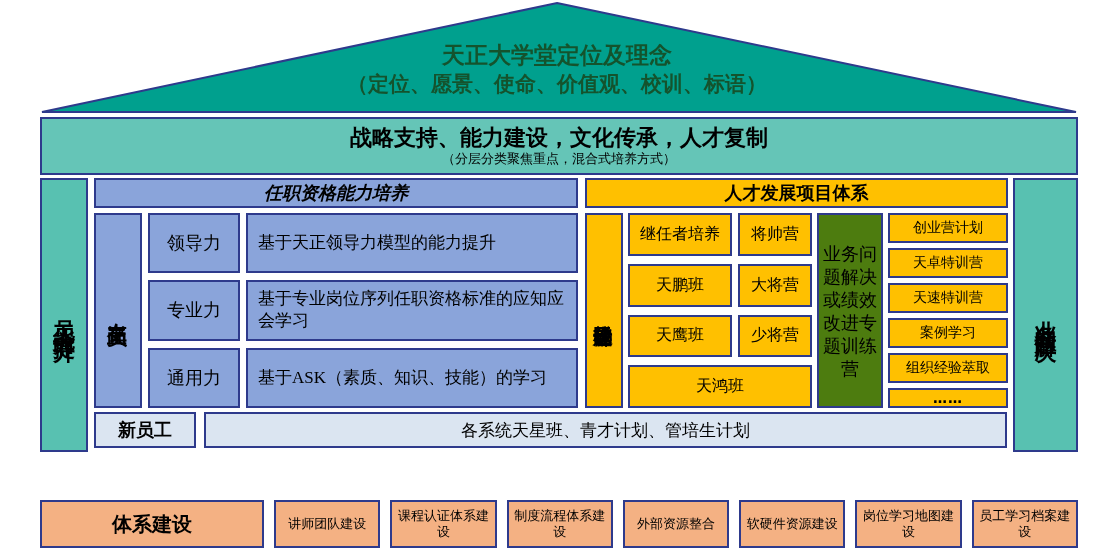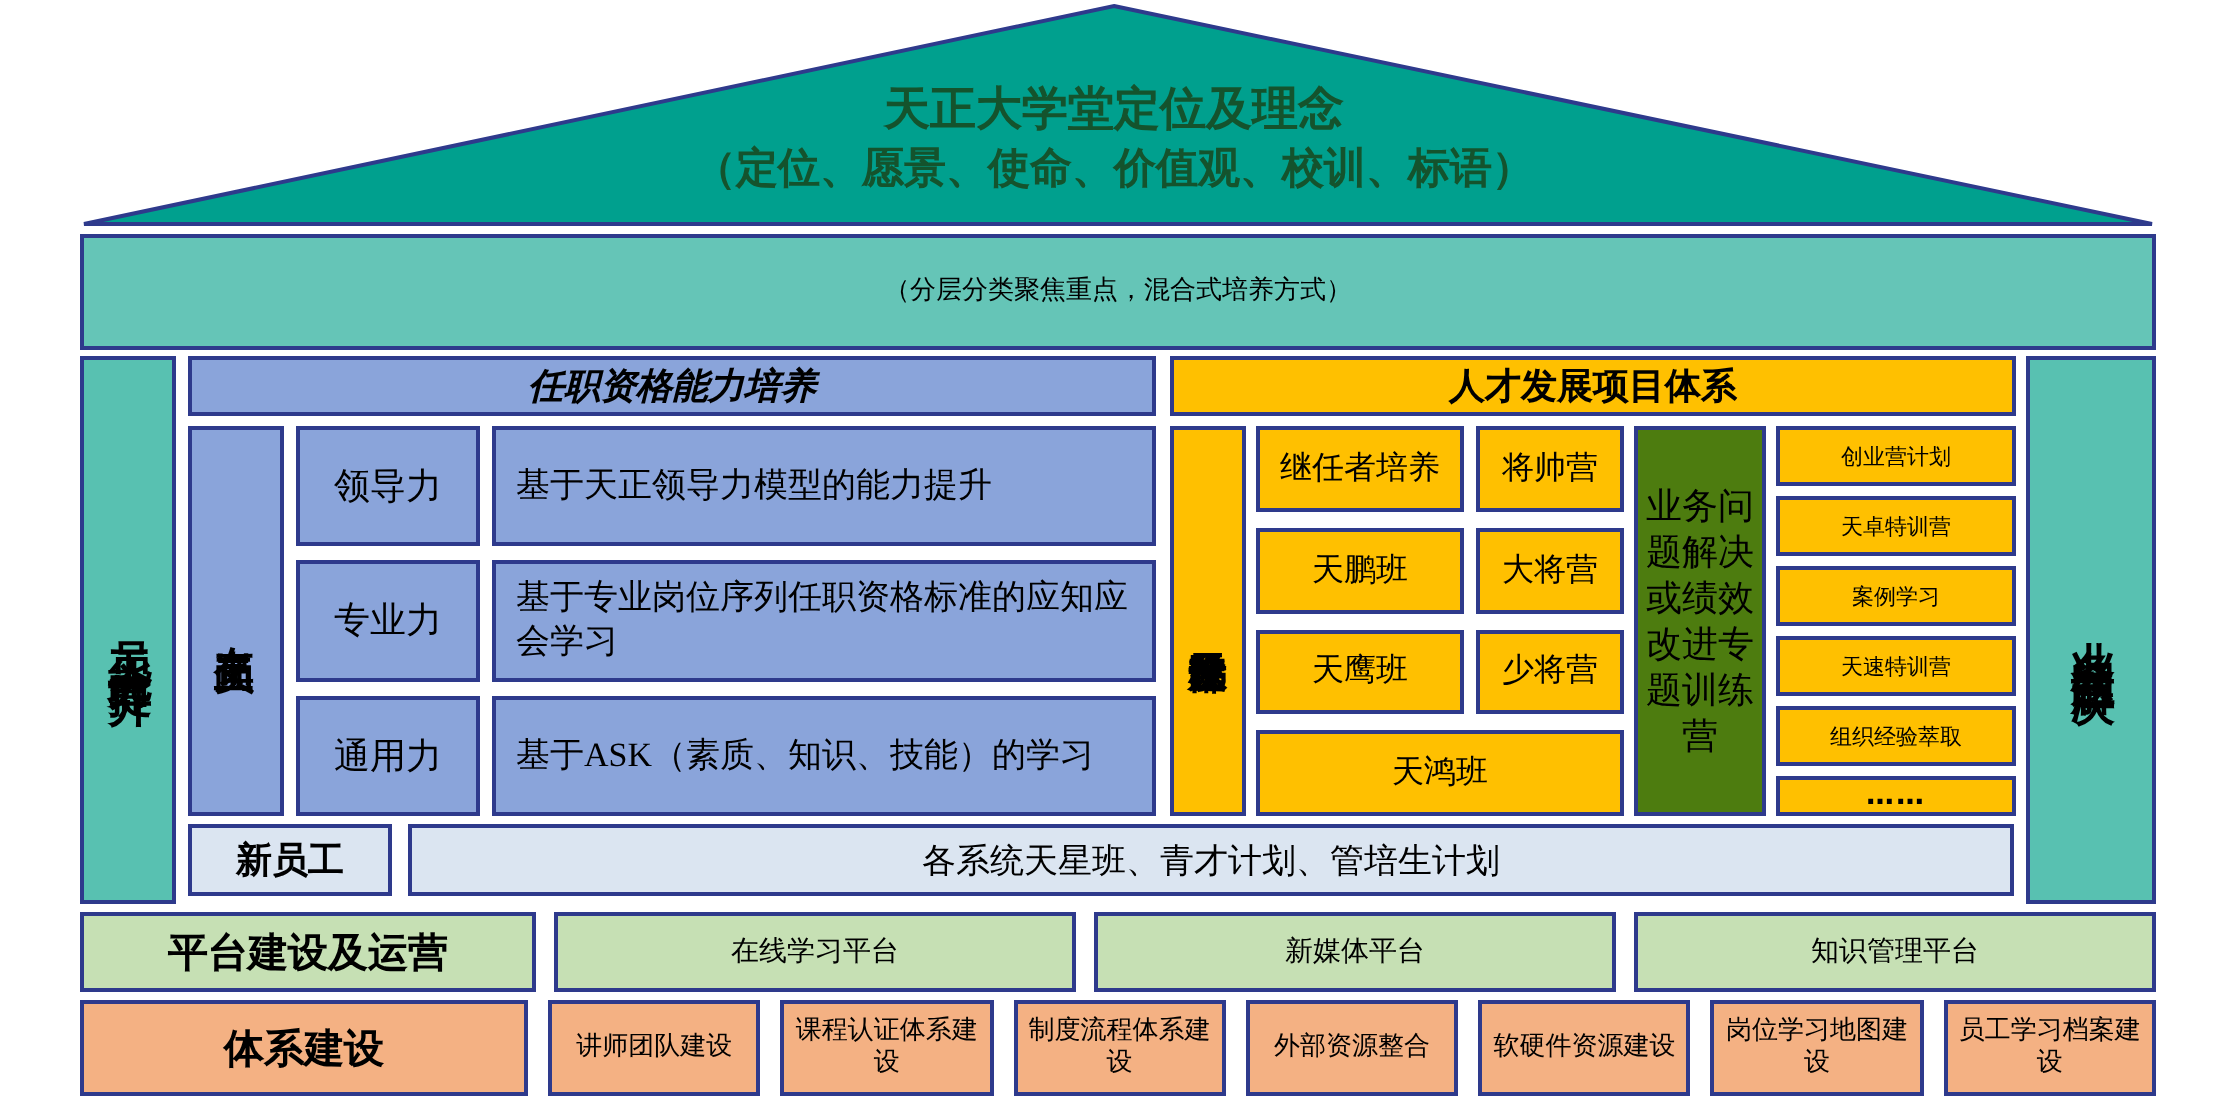--- a/index.html
+++ b/index.html
@@ -51,21 +51,21 @@
     writing-mode:vertical-rl; text-orientation:upright; }
   .gold-grid { flex:0 0 184px; display:flex; flex-direction:column; gap:8px; }
   .gold-grid-row { flex:1; display:flex; gap:6px; }
   .gold-cell { background:#ffc000; border:2px solid #2e3a8c; display:flex; align-items:center;
     justify-content:center; font-size:16px; }
   .g-a { flex:0 0 104px; } .g-b { flex:1; } .g-wide { flex:1; }
   .gold-mid { flex:0 0 66px; background:#4d7c0f; border:2px solid #2e3a8c; display:flex;
     align-items:center; justify-content:center; text-align:center; font-size:18px; line-height:23px;
     padding:2px; word-break:break-all; }
   .gold-right { flex:1; display:flex; flex-direction:column; gap:5px; }
-  .gold-right .gold-cell { flex:1; font-size:11px; }
+  .gold-right .gold-cell { flex:1; font-size:14px; }
   .gold-right .gold-dots { flex:0.5; font-size:14px; font-weight:bold; letter-spacing:1px; }
 
   
   .newbie-row { position:absolute; left:54px; top:234px; width:913px; height:36px; display:flex; gap:8px; }
   .newbie-label { flex:0 0 102px; background:#dbe5f1; border:2px solid #2e3a8c; display:flex;
     align-items:center; justify-content:center; font-weight:bold; font-size:18px; }
   .newbie-desc { flex:1; background:#dbe5f1; border:2px solid #2e3a8c; display:flex;
     align-items:center; justify-content:center; font-size:17px; }
 
   
@@ -91,20 +91,21 @@
     <svg width="1114" height="115" viewBox="0 0 1114 115">
       <polygon points="557,3 1076,112 42,112" fill="#00a08e" stroke="#2e3a8c" stroke-width="2"></polygon>
     </svg>
     <div class="roof-text">
       <div class="roof-title">天正大学堂定位及理念</div>
       <div class="roof-subtitle">（定位、愿景、使命、价值观、校训、标语）</div>
     </div>
   </div>
 
   <div class="banner">
+    <div class="banner-title">战略支持、能力建设，文化传承，人才复制</div>
     <div class="banner-subtitle">（分层分类聚焦重点，混合式培养方式）</div>
   </div>
 
   <div class="main">
 
     <div class="vbar vbar-left">员工能力提升</div>
     <div class="vbar vbar-right">业务问题解决</div>
 
     <div class="sec-header blue-header">任职资格能力培养</div>
     <div class="blue-body">
@@ -142,40 +143,34 @@
           <div class="gold-cell g-b">少将营</div>
         </div>
         <div class="gold-grid-row">
           <div class="gold-cell g-wide">天鸿班</div>
         </div>
       </div>
       <div class="gold-mid">业务问题解决或绩效改进专题训练营</div>
       <div class="gold-right">
         <div class="gold-cell">创业营计划</div>
         <div class="gold-cell">天卓特训营</div>
+        <div class="gold-cell">天速特训营</div>
         <div class="gold-cell">案例学习</div>
-        <div class="gold-cell">天速特训营</div>
         <div class="gold-cell">组织经验萃取</div>
         <div class="gold-cell gold-dots">……</div>
       </div>
     </div>
 
     <div class="newbie-row">
       <div class="newbie-label">新员工</div>
       <div class="newbie-desc">各系统天星班、青才计划、管培生计划</div>
     </div>
 
   </div>
 
-  <div class="platform-row">
-    <div class="platform-header">平台建设及运营</div>
-    <div class="platform-item">在线学习平台</div>
-    <div class="platform-item">新媒体平台</div>
-    <div class="platform-item">知识管理平台</div>
-  </div>
 
   <div class="system-row">
     <div class="system-header">体系建设</div>
     <div class="system-item">讲师团队建设</div>
     <div class="system-item">课程认证体系建设</div>
     <div class="system-item">制度流程体系建设</div>
     <div class="system-item">外部资源整合</div>
     <div class="system-item">软硬件资源建设</div>
     <div class="system-item">岗位学习地图建设</div>
     <div class="system-item">员工学习档案建设</div>

